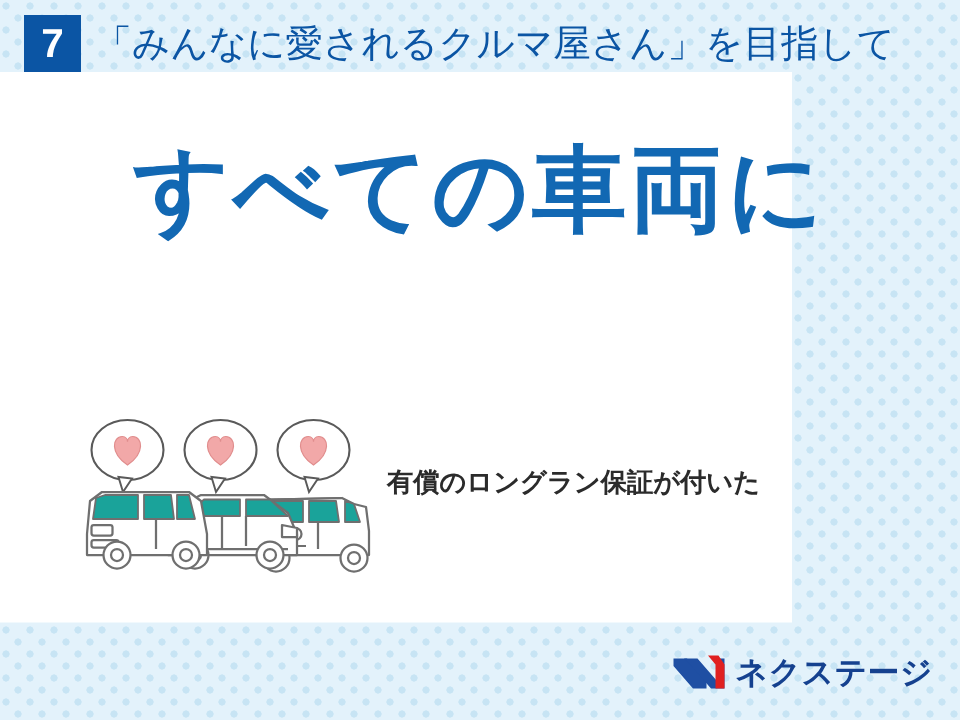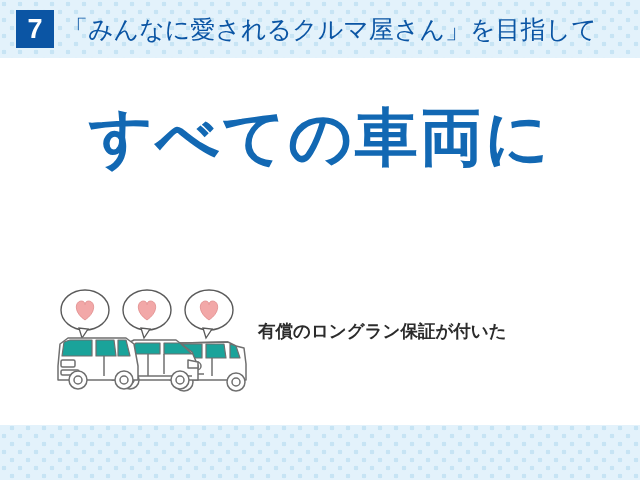--- a/index.html
+++ b/index.html
@@ -36,21 +36,21 @@
     position:absolute; left:63px; top:13px;
     color:#0b55a4;
     font-size:25px;
     font-weight:normal;
     letter-spacing:0px;
     white-space:nowrap;
     line-height:32px;
   }
   
   #card{
-    position:absolute; left:0; top:58px; width:640px; height:367px;
+    position:absolute; left:0; top:48px; width:528px; height:367px;
     background:#ffffff;
   }
   
   #headline{
     position:absolute; left:0; top:40px; width:640px;
     text-align:center;
   }
   .hl-line{
     color:#1268b3;
     font-weight:bold;
@@ -205,14 +205,24 @@
         </svg>
       </div>
 
       <div id="desc">
         <div>有償のロングラン保証が付いた</div>
       </div>
 
     </div>
   </div>
 
+  <div id="footer">
+    <div id="logo">
+      <svg width="36" height="26" viewBox="0 0 36 26">
+        <path d="M1 24 L1 4 L10 4 L23 18 L23 24 L14 24 L1 9 Z" fill="#1f4fa3"></path>
+        <path d="M8 4 L17 4 L30 19 L30 4 L35 4 L35 24 L26 24 L13 9 Z" fill="#1f4fa3"></path>
+        <path d="M24 2 L31 2 L35 8 L35 24 L29 24 L29 8 Z" fill="#e02020"></path>
+      </svg>
+      <div id="logo-text">ネクステージ</div>
+    </div>
+  </div>
 
 </div>
 
 </body></html>

